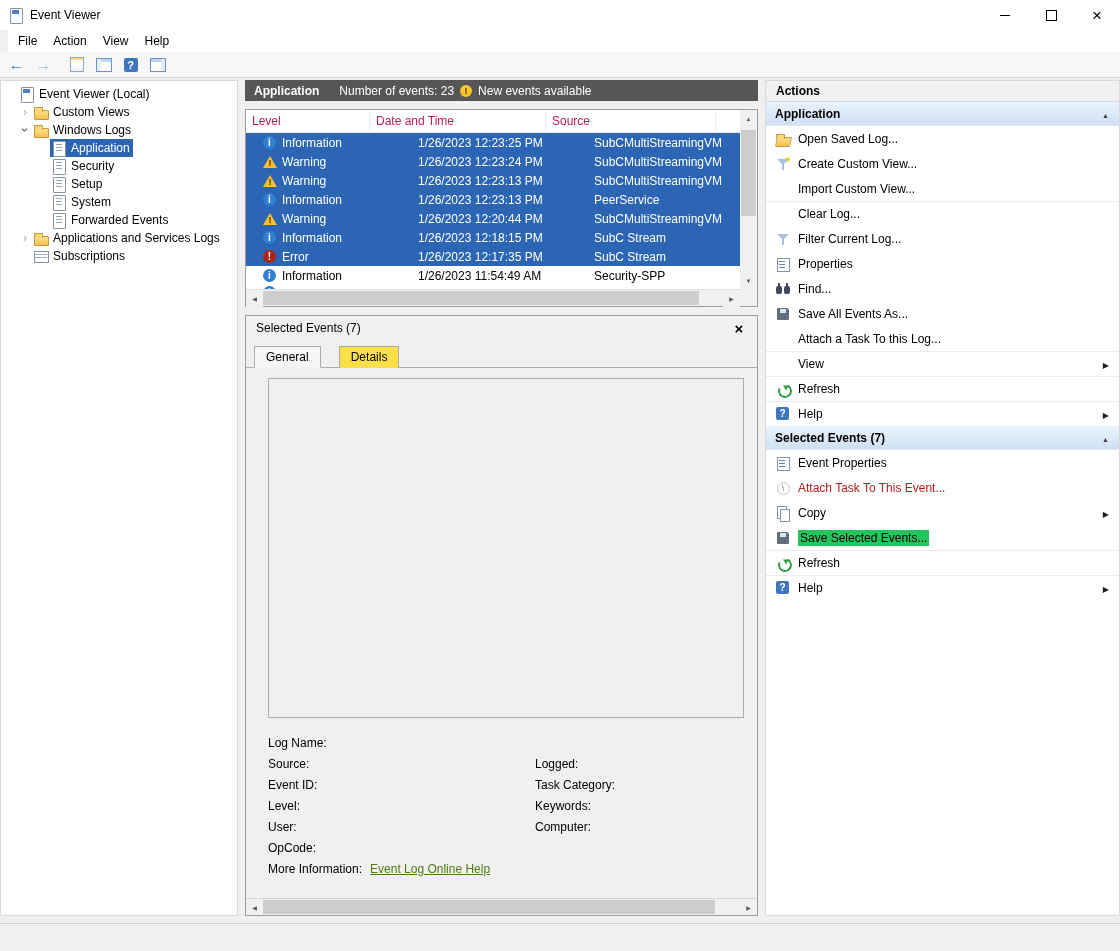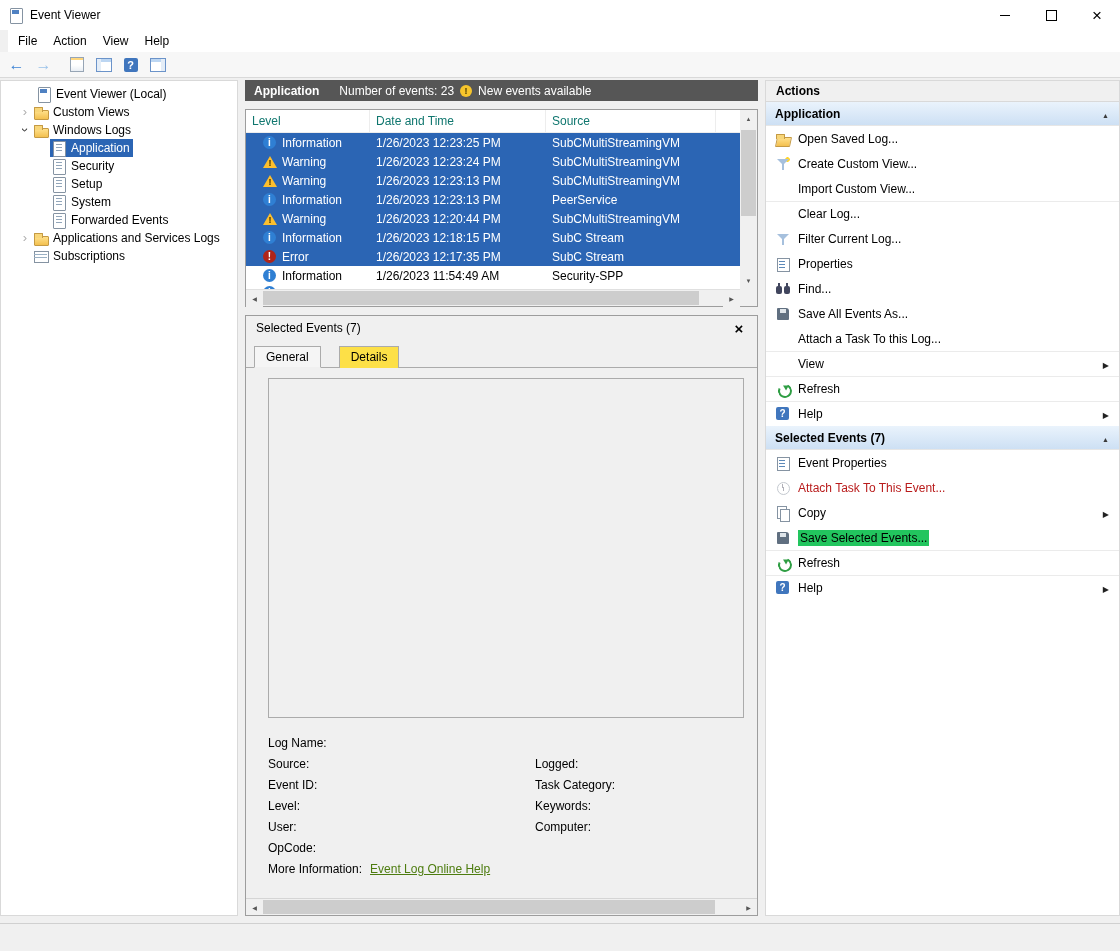--- a/index.html
+++ b/index.html
@@ -65,48 +65,48 @@
   .ic-copy::after { content:""; position:absolute; left:5px; top:4px; width:8px; height:11px; background:#fff; border:1px solid #8593a2; }
   .ic-refresh::before { content:""; position:absolute; left:3px; top:3px; width:10px; height:10px; border:2px solid #2f9e44; border-radius:50%; border-top-color:transparent; transform:rotate(-20deg); }
   .ic-refresh::after { content:""; position:absolute; right:0; top:1px; border:3px solid transparent; border-bottom:5px solid #2f9e44; transform:rotate(60deg); }
   .ic-help::before { content:"?"; position:absolute; left:1px; top:1px; width:13px; height:13px; background:#4076bd; border-radius:2px; color:#fff; font-weight:bold; font-size:10px; line-height:13px; text-align:center; }
   .ic-bang { width:12px; height:12px; flex:0 0 12px; position:relative; display:inline-block; }
   .ic-bang::before { content:"!"; position:absolute; inset:0; border-radius:50%; background:#f7c52b; color:#4a3a00; font-weight:bold; font-size:9px; line-height:12px; text-align:center; }
 
   
   .tree-pane { width:238px; flex:none; background:#fff; border:1px solid #d9d9d9; padding-top:4px; overflow:hidden; }
   .tree-row { height:18px; display:flex; align-items:center; }
-  .lvl-0 { padding-left:20px; }
+  .lvl-0 { padding-left:3px; }
   .lvl-1 { padding-left:17px; }
   .lvl-2 { padding-left:35px; }
   .exp { width:14px; flex:none; text-align:center; line-height:18px; }
   .exp-collapsed::before { content:"›"; font-size:13px; color:#b0b0b0; }
   .exp-expanded::before { content:"›"; display:inline-block; transform:rotate(90deg); font-size:13px; color:#404040; }
   .sel-wrap { display:flex; align-items:center; gap:4px; padding:0 3px 0 1px; height:18px; }
   .tree-row.selected .sel-wrap { background:#2b65b4; }
   .tree-row.selected .tree-label { color:#fff; }
 
   
   .middle-pane { width:513px; flex:none; display:flex; flex-direction:column; }
   .lv-header { height:21px; flex:none; background:#565656; color:#fff; display:flex; align-items:center; gap:6px; padding:0 9px; }
   .lv-title { font-weight:bold; margin-right:14px; }
 
   .events-table { margin-top:8px; flex:none; height:198px; border:1px solid #9d9d9d; background:#fff; position:relative; }
   .thead { display:flex; height:23px; border-bottom:1px solid #ededed; margin-right:17px; }
-  .th { display:flex; align-items:center; padding-left:6px; border-right:1px solid #ededed; color:#0f766e; }
+  .th { display:flex; align-items:center; padding-left:6px; border-right:1px solid #ededed; color:#be185d; }
   .th-level { width:124px; flex:none; }
   .th-date { width:176px; flex:none; }
   .th-source { width:170px; flex:none; }
   .th-fill { flex:1; border-right:none; }
   .tbody { height:158px; overflow:hidden; margin-right:17px; }
   .row { display:flex; height:19px; align-items:center; }
   .row.selected { background:#2b65b4; color:#fff; }
   .cell { padding-left:6px; overflow:hidden; white-space:nowrap; }
   .col-level { width:124px; flex:none; display:flex; align-items:center; gap:4px; padding-left:16px; }
-  .col-date { width:176px; flex:none; }
+  .col-date { width:176px; flex:none;margin-left:42px; }
   .col-source { flex:1; }
   .row.partial { height:6px; overflow:hidden; align-items:flex-start; }
 
   .vscroll { position:absolute; top:0; right:0; bottom:17px; width:17px; background:#f0f0f0; }
   .sbb { width:17px; height:17px; flex:none; display:flex; align-items:center; justify-content:center; color:#565656; font-size:6px; background:#f0f0f0; }
   .sbb-up { position:absolute; top:0; left:0; }
   .sbb-down { position:absolute; bottom:0; left:0; }
   .sbb-up::before { content:"▲"; }
   .sbb-down::before { content:"▼"; }
   .sbb-left::before { content:"◀"; }

